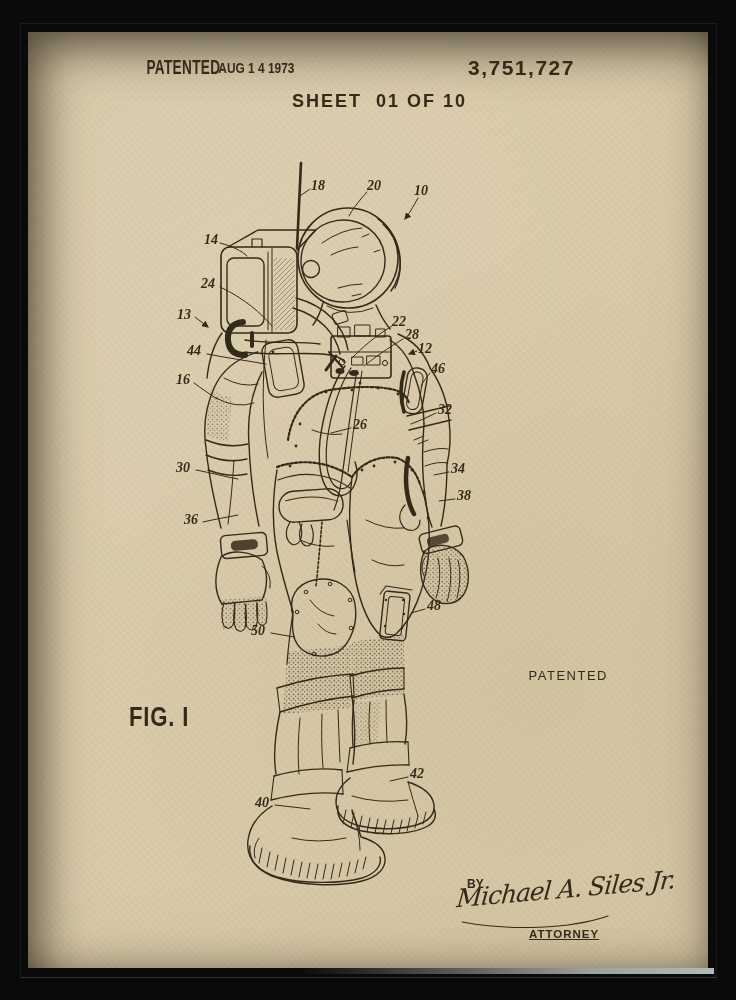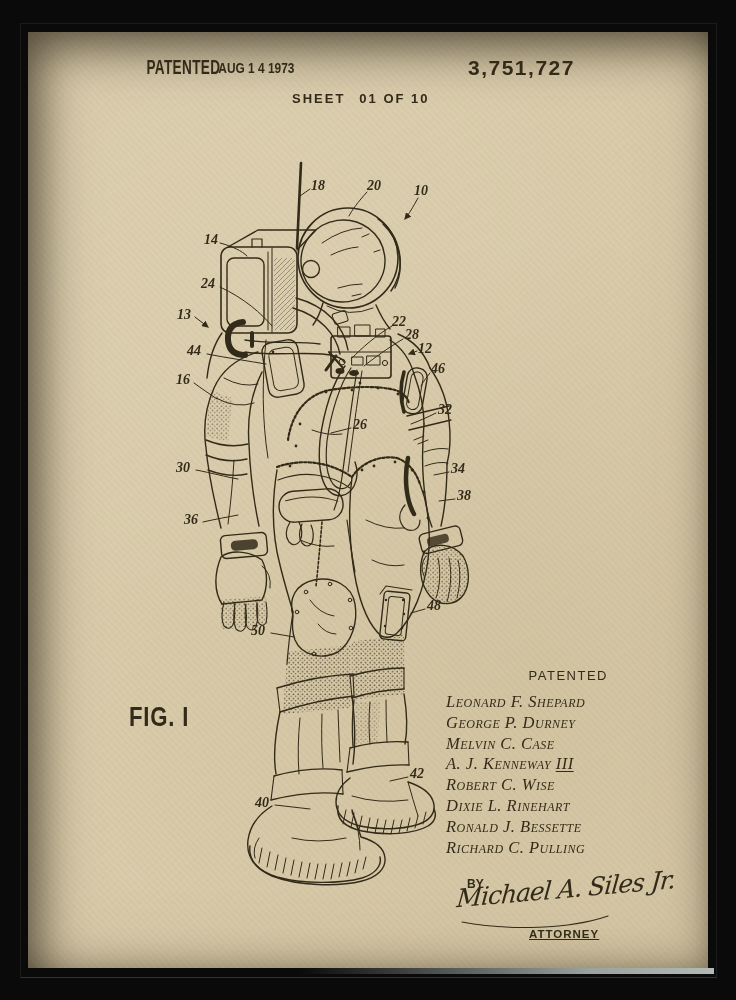--- a/index.html
+++ b/index.html
@@ -19,21 +19,21 @@
   .paper::after{content:'';position:absolute;left:40%;right:-6px;bottom:-6px;height:6px;
      background:linear-gradient(90deg, rgba(150,158,154,0), #9aa29e 70%, #b2bab6);}
   .ink{color:#332b19;}
   .abs{position:absolute;}
   .patented{left:129px;top:56px;display:flex;align-items:center;}
   .patented .stamp{font-size:20px;font-weight:bold;letter-spacing:.5px;display:inline-block;
      transform:scaleX(.68);transform-origin:left baseline;white-space:nowrap;}
   .patented .date{font-size:14.5px;font-weight:bold;display:inline-block;margin-left:-28px;
      transform:scaleX(.82);transform-origin:left baseline;white-space:nowrap;}
   .patent-number{left:468px;top:56px;font-size:21px;font-weight:bold;letter-spacing:1.5px;}
-  .sheet{left:292px;top:91px;font-size:13px;font-weight:bold;letter-spacing:2px;}
+  .sheet{left:292px;top:91px;font-size:18px;font-weight:bold;letter-spacing:2px;}
   .sheet .sheet-value{margin-left:14px;}
   .fig{left:129px;top:702px;font-size:27px;font-weight:bold;letter-spacing:1px;display:inline-block;
      transform:scaleX(.82);transform-origin:left top;white-space:nowrap;}
   .inventors{left:446px;top:668px;width:164px;}
   .inventors .heading{text-align:right;font-size:13px;letter-spacing:1.5px;padding-right:2px;}
   .inventors .names{margin-top:9px;font-family:"Liberation Serif",serif;font-style:italic;
      font-variant:small-caps;font-size:16.5px;letter-spacing:.5px;}
   .inventors .names div{height:20.8px;white-space:nowrap;}
   .inventors u{text-underline-offset:2px;}
   .by{left:452px;top:877px;font-size:12px;font-weight:bold;margin-left:15px;}
@@ -401,28 +401,18 @@
     <span class="date">AUG 1 4 1973</span>
   </div>
   <div class="abs ink patent-number">3,751,727</div>
   <div class="abs ink sheet">
     <span>SHEET</span><span class="sheet-value">01 OF 10</span>
   </div>
   <div class="abs ink fig">FIG. I</div>
 
   <div class="abs ink inventors">
     <div class="heading">PATENTED</div>
-    <div class="names" id="inventor-names">
-        <div>Leonard F. Shepard</div>
-        <div>George P. Durney</div>
-        <div>Melvin C. Case</div>
-        <div>A. J. Kenneway <u>III</u></div>
-        <div>Robert C. Wise</div>
-        <div>Dixie L. Rinehart</div>
-        <div>Ronald J. Bessette</div>
-        <div>Richard C. Pulling</div>
-      </div>
   </div>
 
   <div class="abs ink by">BY</div>
   <div class="abs ink sig">Michael A. Siles Jr.</div>
   <div class="abs ink attorney">ATTORNEY</div>
 </div>
 
 </body></html>

